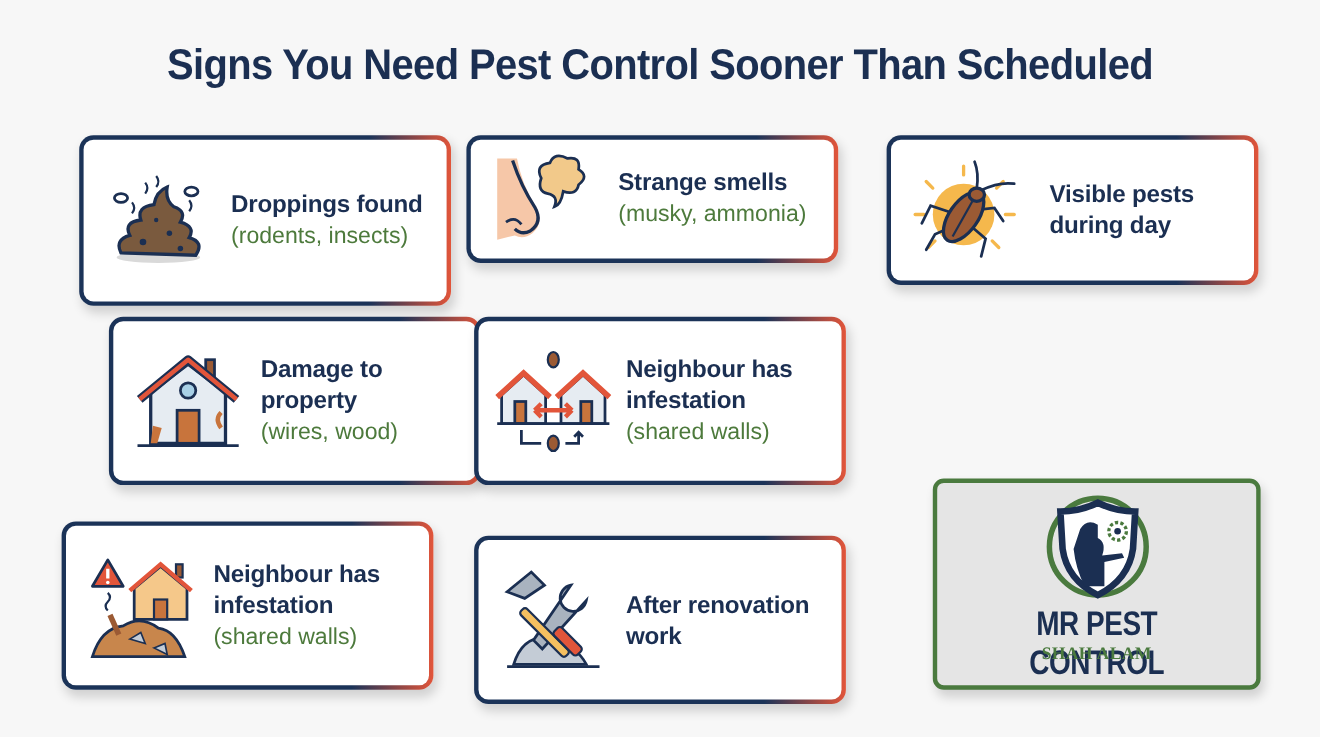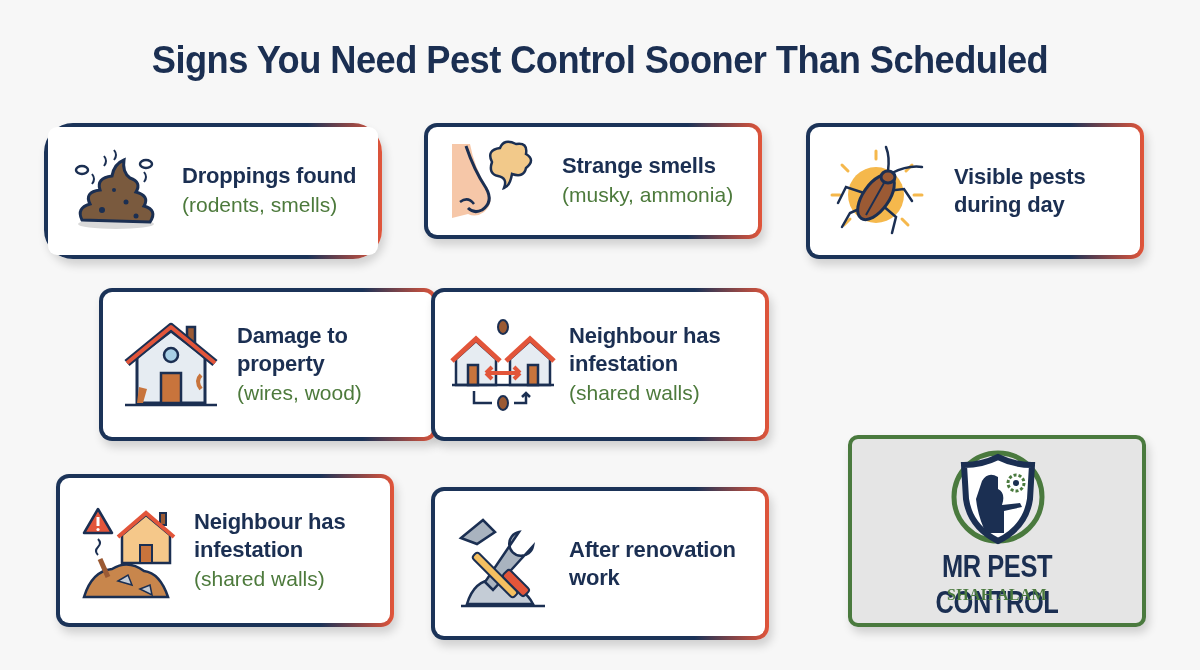--- a/index.html
+++ b/index.html
@@ -62,38 +62,38 @@
     position:absolute; left:0; width:100%; top:147px;
     font-family:"Liberation Serif", serif; font-weight:700;
     font-size:16px; color:#4a7a3e; letter-spacing:0.3px;
   }
 </style>
 </head>
 <body>
 
 <div class="title">Signs You Need Pest Control Sooner Than Scheduled</div>
 
-<div class="card" style="left:44px;top:123px;width:338px;height:136px;border-radius:29px;">
+<div class="card" style="left:72px;top:123px;width:338px;height:155px;">
   <div class="card-inner">
     <div class="icon-wrap">
       <svg width="100" height="90" viewBox="0 0 100 90">
         <ellipse cx="50" cy="78" rx="38" ry="5" fill="#d9d9d9"></ellipse>
         <path d="M16 74 Q10 62 24 58 Q18 46 34 44 Q30 32 46 30 Q48 18 58 14 Q56 26 64 32 Q76 36 70 46 Q84 50 78 60 Q92 64 84 76 Z" fill="#7a5a3e" stroke="#1b2f52" stroke-width="3"></path>
         <circle cx="36" cy="64" r="3" fill="#1b2f52"></circle>
           <circle cx="60" cy="56" r="2.5" fill="#1b2f52"></circle>
         <circle cx="48" cy="44" r="2" fill="#1b2f52"></circle>
           <circle cx="70" cy="70" r="2.5" fill="#1b2f52"></circle>
         <path d="M38 20 q4 -5 0 -10 M48 14 q4 -5 0 -10 M26 38 q4 -5 0 -10 M78 36 q4 -5 0 -10" stroke="#1b2f52" stroke-width="2" fill="none"></path>
         <ellipse cx="16" cy="24" rx="6" ry="4" fill="#fff" stroke="#1b2f52" stroke-width="2.5"></ellipse>
         <ellipse cx="80" cy="18" rx="6" ry="4" fill="#fff" stroke="#1b2f52" stroke-width="2.5"></ellipse>
       </svg>
     </div>
     <div class="text">
       <div class="heading">Droppings found</div>
-      <div class="sub">(rodents, smells)</div>
+      <div class="sub">(rodents, insects)</div>
     </div>
   </div>
 </div>
 
 <div class="card" style="left:424px;top:123px;width:338px;height:116px;">
   <div class="card-inner">
     <div class="icon-wrap">
       <svg width="100" height="90" viewBox="0 0 100 90">
         <path d="M6 8 L24 8 Q28 30 40 50 Q50 66 38 76 Q30 82 22 78 L6 82 Z" fill="#f6c7a8"></path>
         <path d="M20 10 Q28 34 40 52 Q48 66 36 74 Q28 78 22 72" stroke="#1b2f52" stroke-width="3" fill="none"></path>

